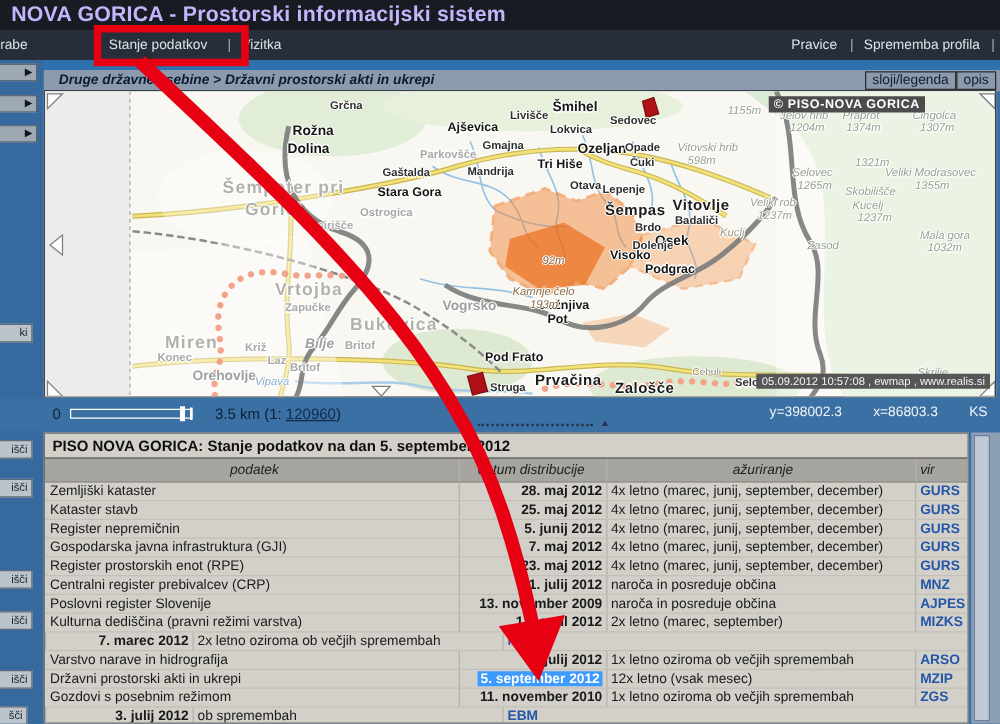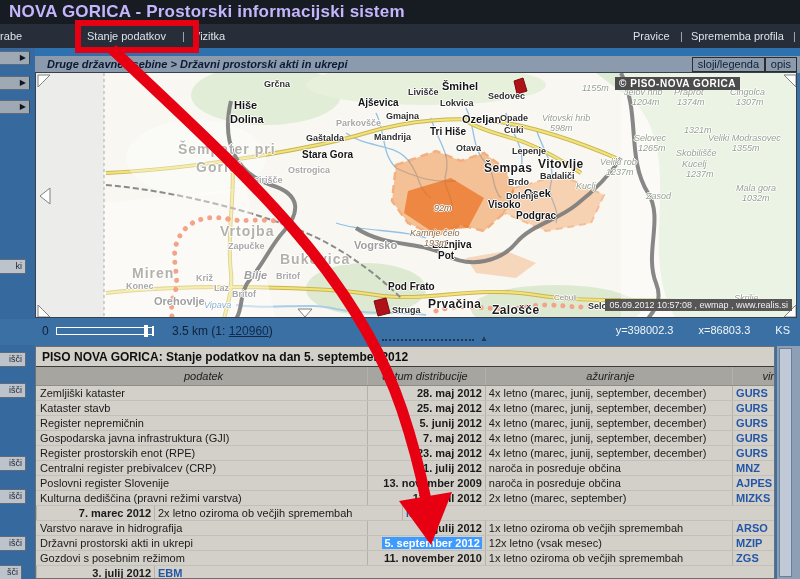--- a/index.html
+++ b/index.html
@@ -186,21 +186,21 @@
       <polygon points="2,2 14,2 2,14"></polygon>
       <polygon points="748,2 760,2 760,14"></polygon>
       <polygon points="760,232 760,244 748,244"></polygon>
       <polygon points="2,232 2,244 14,244"></polygon>
       <polygon points="14,115 14,131 4,123"></polygon>
       <polygon points="262,236 276,236 269,244"></polygon>
     </g>
   </svg>
   <div id="maplabels">
       <span class="mlbl vs" style="left: 228px; top: 6px;">Grčna</span>
-      <span class="mlbl v11" style="left: 198px; top: 26px;">Hiše</span>
+      <span class="mlbl v11" style="left: 198px; top: 26px;">Rožna</span>
       <span class="mlbl v11" style="left: 194px; top: 40px;">Dolina</span>
       <span class="mlbl fb" style="left: 142px; top: 68px;">Šempeter pri</span>
       <span class="mlbl fb" style="left: 160px; top: 86px;">Gorici</span>
       <span class="mlbl f2" style="left: 206px; top: 102px;">Kosirišče</span>
       <span class="mlbl v" style="left: 266px; top: 76px;">Stara Gora</span>
       <span class="mlbl v" style="left: 322px; top: 24px;">Ajševica</span>
       <span class="mlbl f2" style="left: 300px; top: 45px;">Parkovšče</span>
       <span class="mlbl vs" style="left: 350px; top: 38px;">Gmajna</span>
       <span class="mlbl vs" style="left: 372px; top: 14px;">Livišče</span>
       <span class="mlbl v11" style="left: 406px; top: 7px;">Šmihel</span>
@@ -208,21 +208,21 @@
       <span class="mlbl vs" style="left: 452px; top: 18px;">Sedovec</span>
       <span class="mlbl v11" style="left: 426px; top: 40px;">Ozeljan</span>
       <span class="mlbl vs" style="left: 464px; top: 40px;">Opade</span>
       <span class="mlbl vs" style="left: 468px; top: 52px;">Čuki</span>
       <span class="mlbl p" style="left: 506px; top: 40px;">Vitovski hrib</span>
       <span class="mlbl p" style="left: 514px; top: 50px;">598m</span>
       <span class="mlbl vs" style="left: 270px; top: 60px;">Gaštalda</span>
       <span class="mlbl vs" style="left: 338px; top: 59px;">Mandrija</span>
       <span class="mlbl v" style="left: 394px; top: 53px;">Tri Hiše</span>
       <span class="mlbl vs" style="left: 420px; top: 70px;">Otava</span>
-      <span class="mlbl vs" style="left: 446px; top: 73px; margin-left: 30px;">Lepenje</span>
+      <span class="mlbl vs" style="left: 446px; top: 73px;">Lepenje</span>
       <span class="mlbl v12" style="left: 448px; top: 88px;">Šempas</span>
       <span class="mlbl v12" style="left: 502px; top: 84px;">Vitovlje</span>
       <span class="mlbl vs" style="left: 504px; top: 98px;">Badaliči</span>
       <span class="mlbl vs" style="left: 472px; top: 104px;">Brdo</span>
       <span class="mlbl v11" style="left: 488px; top: 114px;">Osek</span>
       <span class="mlbl vs" style="left: 470px; top: 118px;">Dolenje</span>
       <span class="mlbl f2" style="left: 252px; top: 92px;">Ostrogica</span>
       <span class="mlbl fb" style="left: 184px; top: 150px;">Vrtojba</span>
       <span class="mlbl f2" style="left: 192px; top: 168px;">Zapučke</span>
       <span class="mlbl fb" style="left: 96px; top: 192px;">Miren</span>
@@ -292,21 +292,21 @@
 <div class="handle">
     <span class="tri">▲</span>
   </div>
 
 <div class="panel">
   <div class="ptitle">PISO NOVA GORICA: Stanje podatkov na dan 5. september 2012</div>
   <div class="thead">
     <div class="c1">podatek</div>
     <div class="c2" style="text-align:center;font-weight:normal">datum distribucije</div>
     <div class="c3" style="text-align:center">ažuriranje</div>
-    <div class="c4" style="text-align:right">vir</div>
+    <div class="c4" style="text-align:left">vir</div>
   </div>
   <div id="tbody">
       <div class="trow">
         <div class="c1">Zemljiški kataster</div>
         <div class="c2">28. maj 2012</div>
         <div class="c3">4x letno (marec, junij, september, december)</div>
         <div class="c4"><a href="#">GURS</a></div>
       </div>
       <div class="trow">
         <div class="c1">Kataster stavb</div>
@@ -368,20 +368,21 @@
         <div class="c4"><a href="#">MZIP</a></div>
       </div>
       <div class="trow">
         <div class="c1">Gozdovi s posebnim režimom</div>
         <div class="c2">11. november 2010</div>
         <div class="c3">1x letno oziroma ob večjih spremembah</div>
         <div class="c4"><a href="#">ZGS</a></div>
       </div>
       <div class="trow">
         <div class="c2">3. julij 2012</div>
+        <div class="c3">ob spremembah</div>
         <div class="c4"><a href="#">EBM</a></div>
       </div>
     </div>
 </div>
 <div class="scrollstrip">
     <div class="in"></div>
   </div>
 
 <svg class="anno">
   <rect x="78" y="23" width="118" height="27" fill="none" stroke="#e60012" stroke-width="6"></rect>

